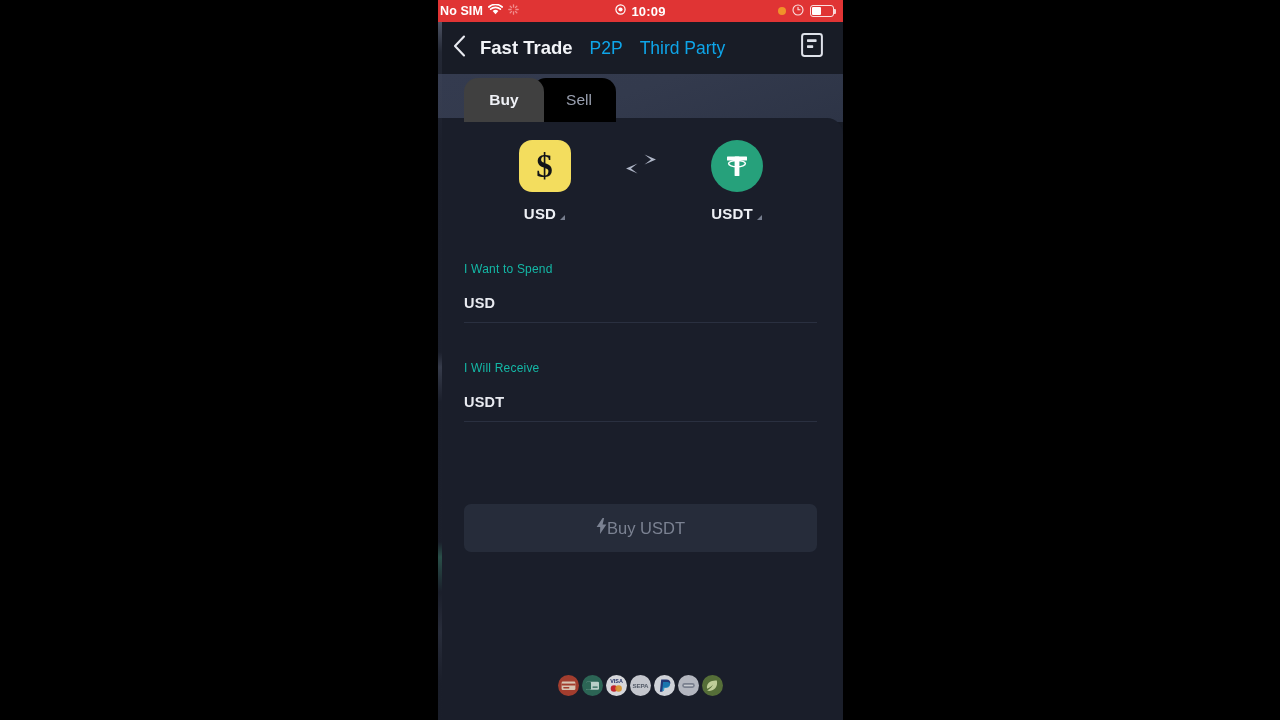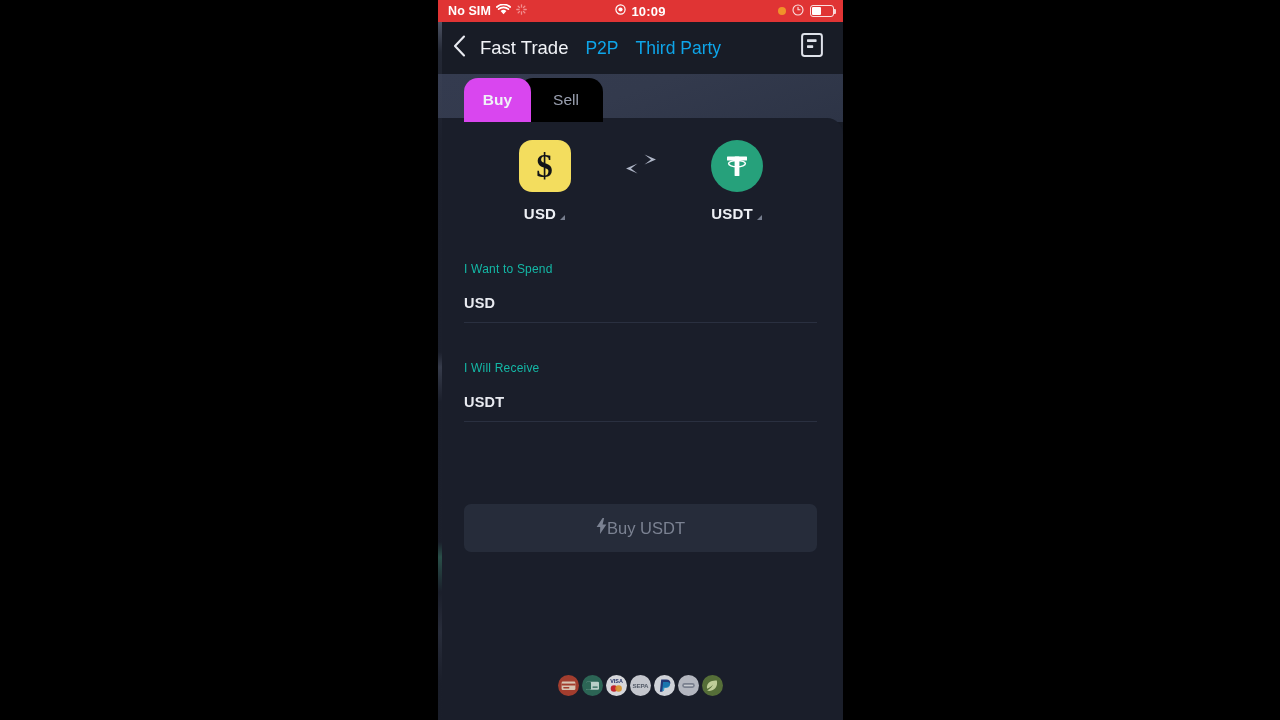--- a/index.html
+++ b/index.html
@@ -49,21 +49,21 @@
   .statusbar {
     position: absolute; left: 0; top: 0;
     width: 405px; height: 22px;
     background: #e03434;
     display: flex; align-items: center;
     color: #fff;
     font-size: 12.5px;
     font-weight: bold;
     z-index: 40;
   }
-  .sb-left { display: flex; align-items: flex-end; gap: 5px; padding-left: 10px; }
+  .sb-left { display: flex; align-items: flex-end; gap: 5px; padding-left: 2px; }
   .sb-center {
     position: absolute; left: 0; right: 0;
     display: flex; align-items: center; justify-content: center;
     gap: 5px; pointer-events: none;
   }
   .sb-right {
     position: absolute; right: 9px;
     display: flex; align-items: center; gap: 6px;
   }
   .nosim { font-size: 12.5px; font-weight: bold; letter-spacing: 0.1px; }
@@ -99,21 +99,21 @@
     display: flex; align-items: center; justify-content: center;
     cursor: pointer;
   }
   .nav-tabs { display: flex; align-items: baseline; gap: 17px; }
   .nav-tab {
     font-size: 17.5px;
     color: #0ea5e9;
     cursor: pointer;
     white-space: nowrap;
   }
-  .nav-tab.active { color: #f2f4f8; font-weight: normal; font-size: 18.5px; }
+  .nav-tab.active { color: #f2f4f8; font-weight: bold; font-size: 18.5px; }
   .order-btn {
     position: absolute; right: 14px; top: 8px;
     width: 34px; height: 34px;
     display: flex; align-items: center; justify-content: center;
     cursor: pointer;
   }
 
   
   .tabband {
     position: absolute; left: 0; top: 74px;
@@ -131,23 +131,23 @@
   }
   .seg-tab {
     height: 44px;
     display: flex; align-items: center; justify-content: center;
     font-size: 15.5px;
     cursor: pointer;
     border-radius: 14px 14px 0 0;
     position: relative;
   }
   .seg-tab.buy {
-    width: 67px;
+    width: 80px;
     margin-left: 26px;
-    background: #d946ef;
+    background: #404040;
     color: #f0f2f7;
     font-weight: bold;
     z-index: 3;
   }
   .seg-tab.sell {
     width: 84px;
     margin-left: -12px;
     background: #000000;
     color: #9aa0b0;
     z-index: 2;

